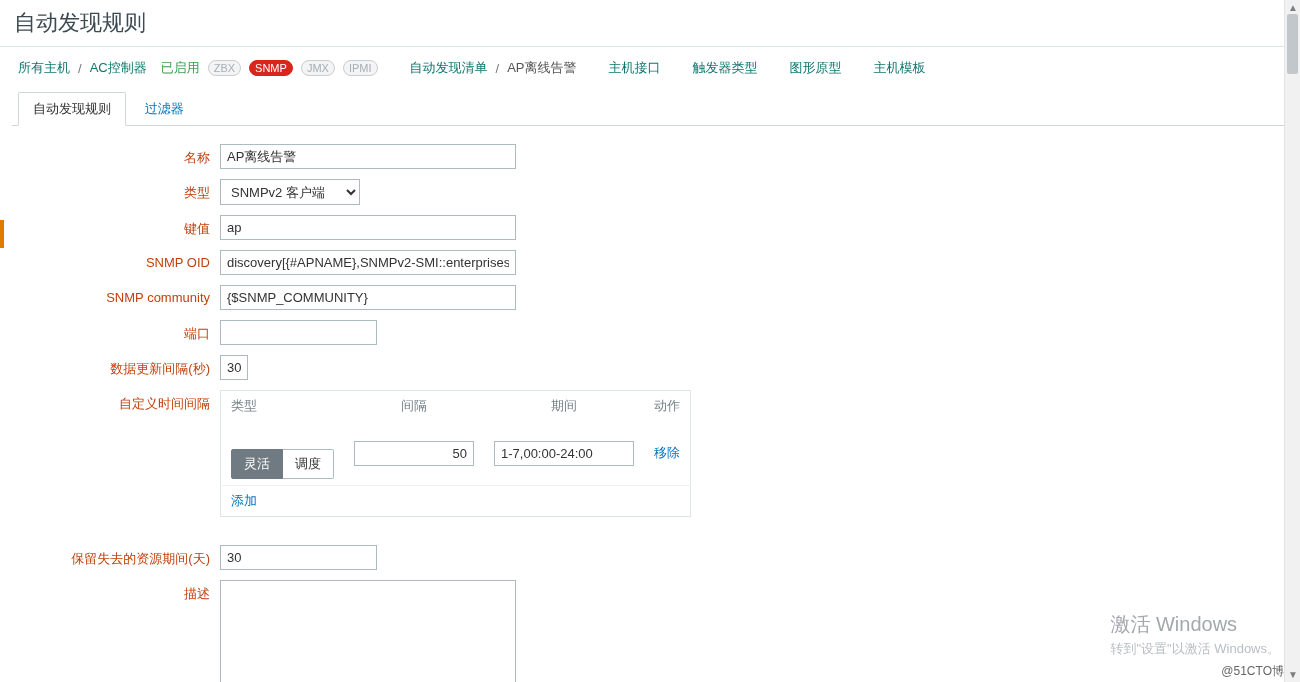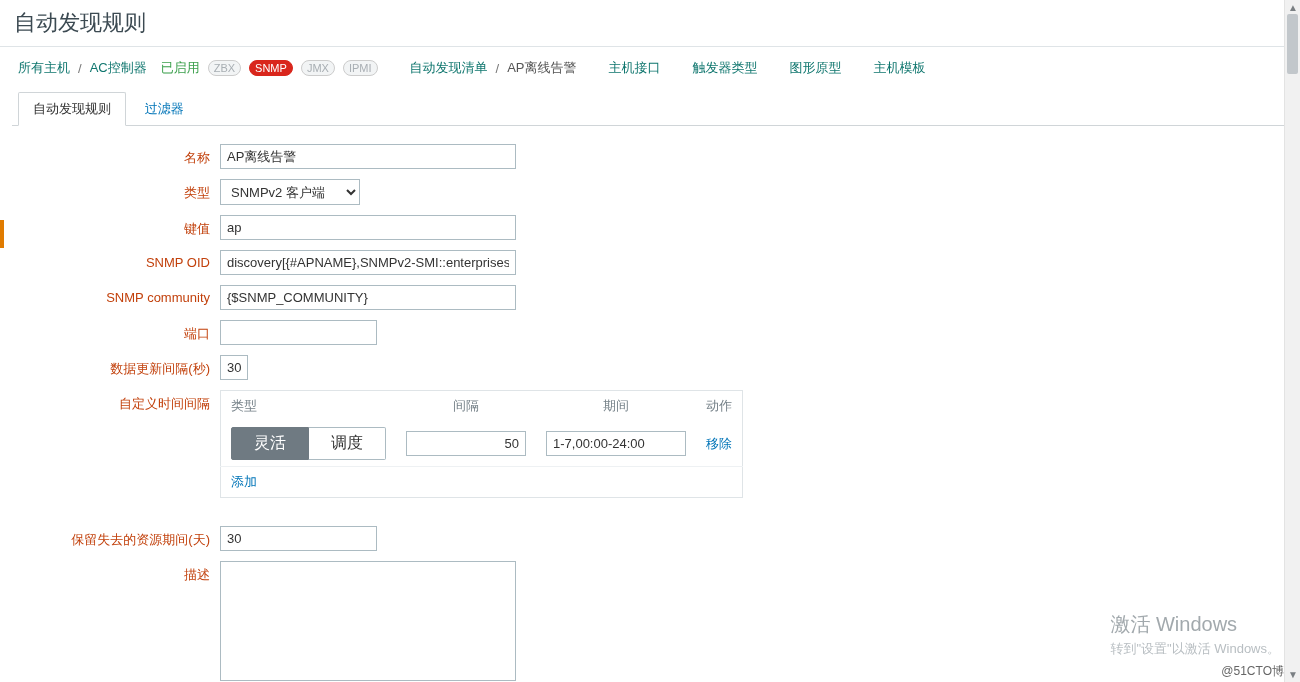--- a/index.html
+++ b/index.html
@@ -107,26 +107,27 @@
     padding: 6px 10px;
     font-weight: normal;
     color: #555;
     font-size: 13px;
     text-align: left;
     vertical-align: middle;
   }
   .interval-table th { color: #768289; }
   .seg-group { display: inline-flex; }
   .seg {
-    padding: 5px 22px;
+    padding: 5px 12px;
     border: 1px solid #acbbc2;
     background: #fff;
     color: #333;
-    font-size: 16px;
+    font-size: 13px;
     cursor: pointer;
+    margin-top: 22px;
   }
   .seg:first-child { border-radius: 2px 0 0 2px; }
   .seg:last-child  { border-left: none; border-radius: 0 2px 2px 0; }
   .seg.active { background: #6f7a82; color: #fff; border-color: #6f7a82; }
   .link-blue { color: #0275b8; cursor: pointer; }
   .add-row td { border-top: 1px solid #eef1f3; }
   .watermark {
     position: fixed;
     right: 20px;
     bottom: 24px;

